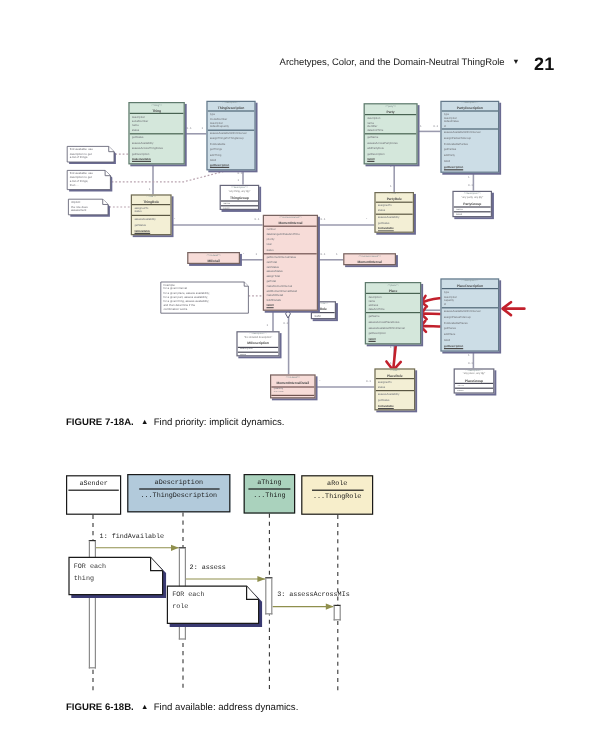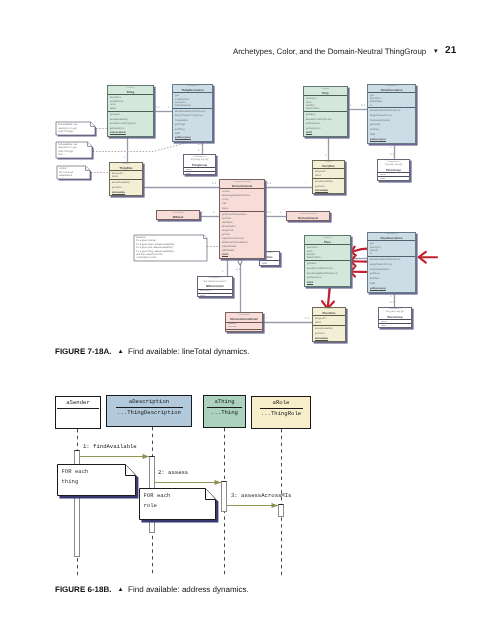--- a/index.html
+++ b/index.html
@@ -3,21 +3,21 @@
 <meta charset="utf-8">
 <style>
   html,body{margin:0;padding:0;}
   body{width:500px;height:625px;background:#ffffff;font-family:"Liberation Sans",sans-serif;overflow:hidden;
        text-rendering:geometricPrecision;-webkit-font-smoothing:subpixel-antialiased;}
   .page{position:relative;width:500px;height:625px;background:#fff;}
 
   
   .runhead{position:absolute;left:233px;top:47px;font-size:7.9px;color:#1b1b1b;white-space:nowrap;letter-spacing:-0.02px;}
   .runhead .tri{font-size:6.2px;margin-left:6.5px;position:relative;top:-0.6px;}
-  .pgno{position:absolute;left:445px;top:45px;font-size:10px;font-weight:700;color:#111;letter-spacing:0.2px;}
+  .pgno{position:absolute;left:445px;top:45px;font-size:15px;font-weight:700;color:#111;letter-spacing:0.2px;}
 
   
   .cap{position:absolute;font-size:8px;color:#111;white-space:nowrap;}
   .cap .lb{font-weight:700;}
   .cap .tri{font-size:6.2px;margin:0 4.5px 0 6px;position:relative;top:-0.8px;}
 
   
   .uml{position:absolute;box-sizing:border-box;border:0.65px solid #5c6d6d;overflow:hidden;
        box-shadow:1.6px 1.6px 0 #6b6b92;}
   .uml .hd{text-align:center;height:var(--hdr);display:flex;flex-direction:column;justify-content:center;}
@@ -59,21 +59,21 @@
   .snote .tx{position:relative;font-family:"Liberation Mono",monospace;font-size:5.6px;color:#333;
          line-height:9.8px;padding-left:4.5px;}
   .snote .txw{position:absolute;left:0;top:3px;}
 </style>
 </head>
 <body>
 
 <div class="page">
 
   <div class="runhead">
-    <span>Archetypes, Color, and the Domain-Neutral ThingGroup</span><span class="tri">▼</span>
+    <span>Archetypes, Color, and the Domain-Neutral ThingRole</span><span class="tri">▼</span>
   </div>
   <div class="pgno">21</div>
 
   <div id="figA">
       <svg width="500" height="625" style="position: absolute; left: 0px; top: 0px; pointer-events: none;">
         <line x1="154" y1="111.5" x2="172" y2="111.5" stroke="#9a9aae" stroke-width="1.3"></line>
         <line x1="127.5" y1="137" x2="127.5" y2="162" stroke="#9a9aae" stroke-width="1.3"></line>
         <line x1="202.5" y1="142" x2="202.5" y2="154" stroke="#9a9aae" stroke-width="1.3"></line>
         <line x1="143" y1="187.5" x2="219" y2="187.5" stroke="#9a9aae" stroke-width="1.3"></line>
         <line x1="200" y1="216.5" x2="219" y2="216.5" stroke="#9a9aae" stroke-width="1.3"></line>
@@ -498,21 +498,21 @@
           <div class="nl">for a given interval</div>
           <div class="nl">for a given place, assess availability;</div>
           <div class="nl">for a given part, assess availability;</div>
           <div class="nl">for a given thing, assess availability;</div>
           <div class="nl">and then determine if the</div>
           <div class="nl">combination works.</div>
         </div>
       </div>
     </div>
   <div class="cap" style="left:55px;top:347px">
-    <span class="lb">FIGURE 7-18A.</span><span class="tri">▲</span><span>Find available: lineTotal dynamics.</span>
+    <span class="lb">FIGURE 7-18A.</span><span class="tri">▲</span><span>Find priority: implicit dynamics.</span>
   </div>
 
   <div id="figB">
       <div class="sq" style="left: 55px; top: 396px; width: 46px; height: 33px; background: rgb(255, 255, 255);">
         <div class="l1">aSender</div>
         <div class="nmsep" style="width:42px"></div>
         <div class="l2"></div>
       </div>
       <div class="sq" style="left: 106px; top: 395px; width: 86px; height: 32px; background: rgb(178, 202, 219);">
         <div class="l1">aDescription</div>

